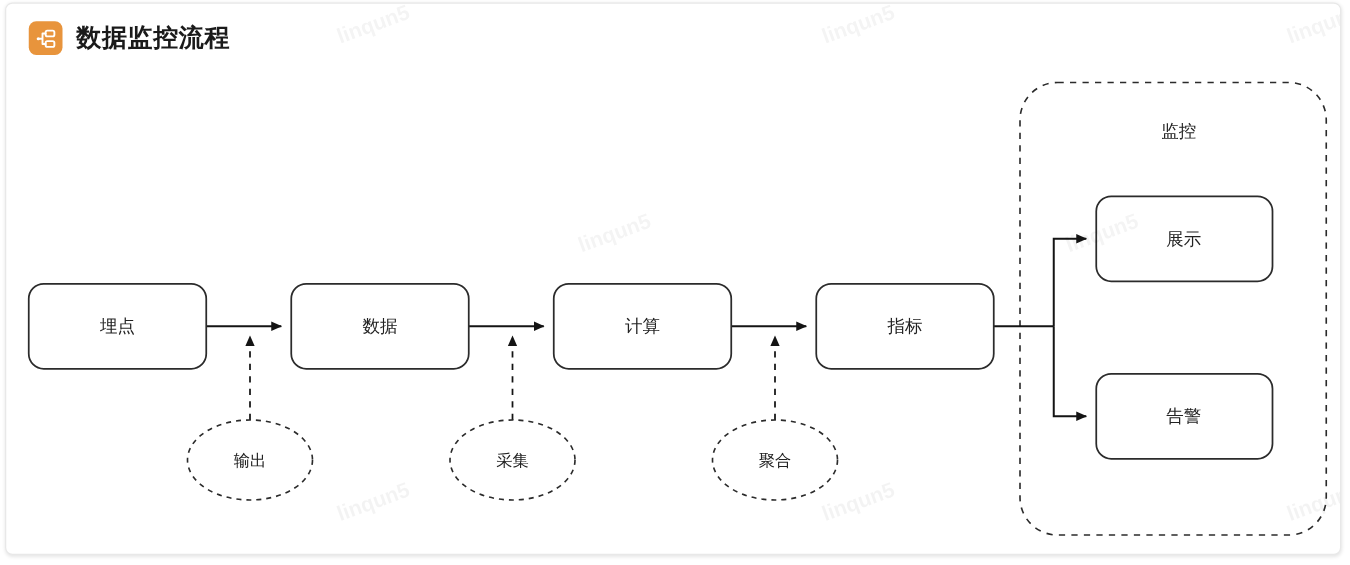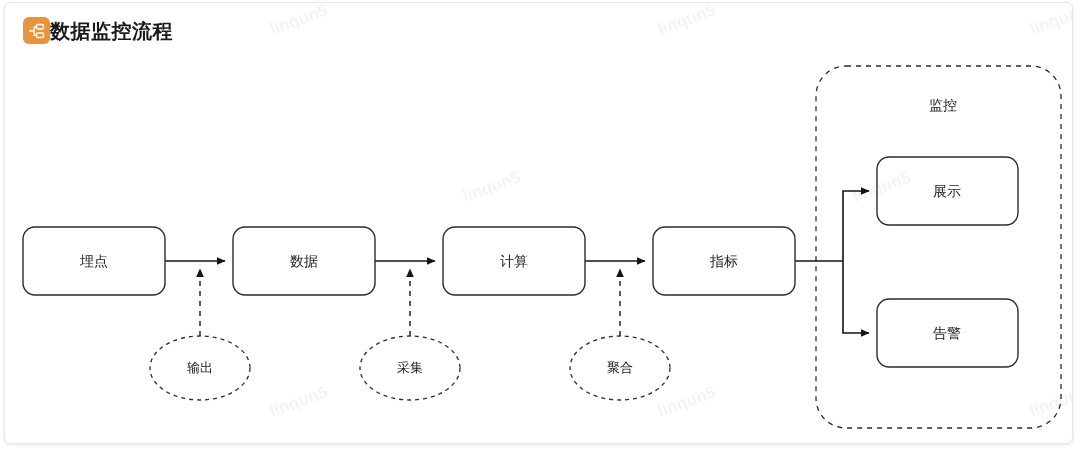--- a/index.html
+++ b/index.html
@@ -33,20 +33,21 @@
     box-sizing: border-box;
     box-shadow: 0 1px 3px rgba(0,0,0,0.10);
     overflow: hidden;
   }
   .header {
     position: absolute;
     left: 18px;
     top: 14px;
     display: flex;
     align-items: center;
+    gap: 11px;
     z-index: 5;
     text-align: right;
   }
   .app-icon {
     width: 27px;
     height: 27px;
     border-radius: 6px;
     background: #e8943c;
     display: flex;
     align-items: center;

